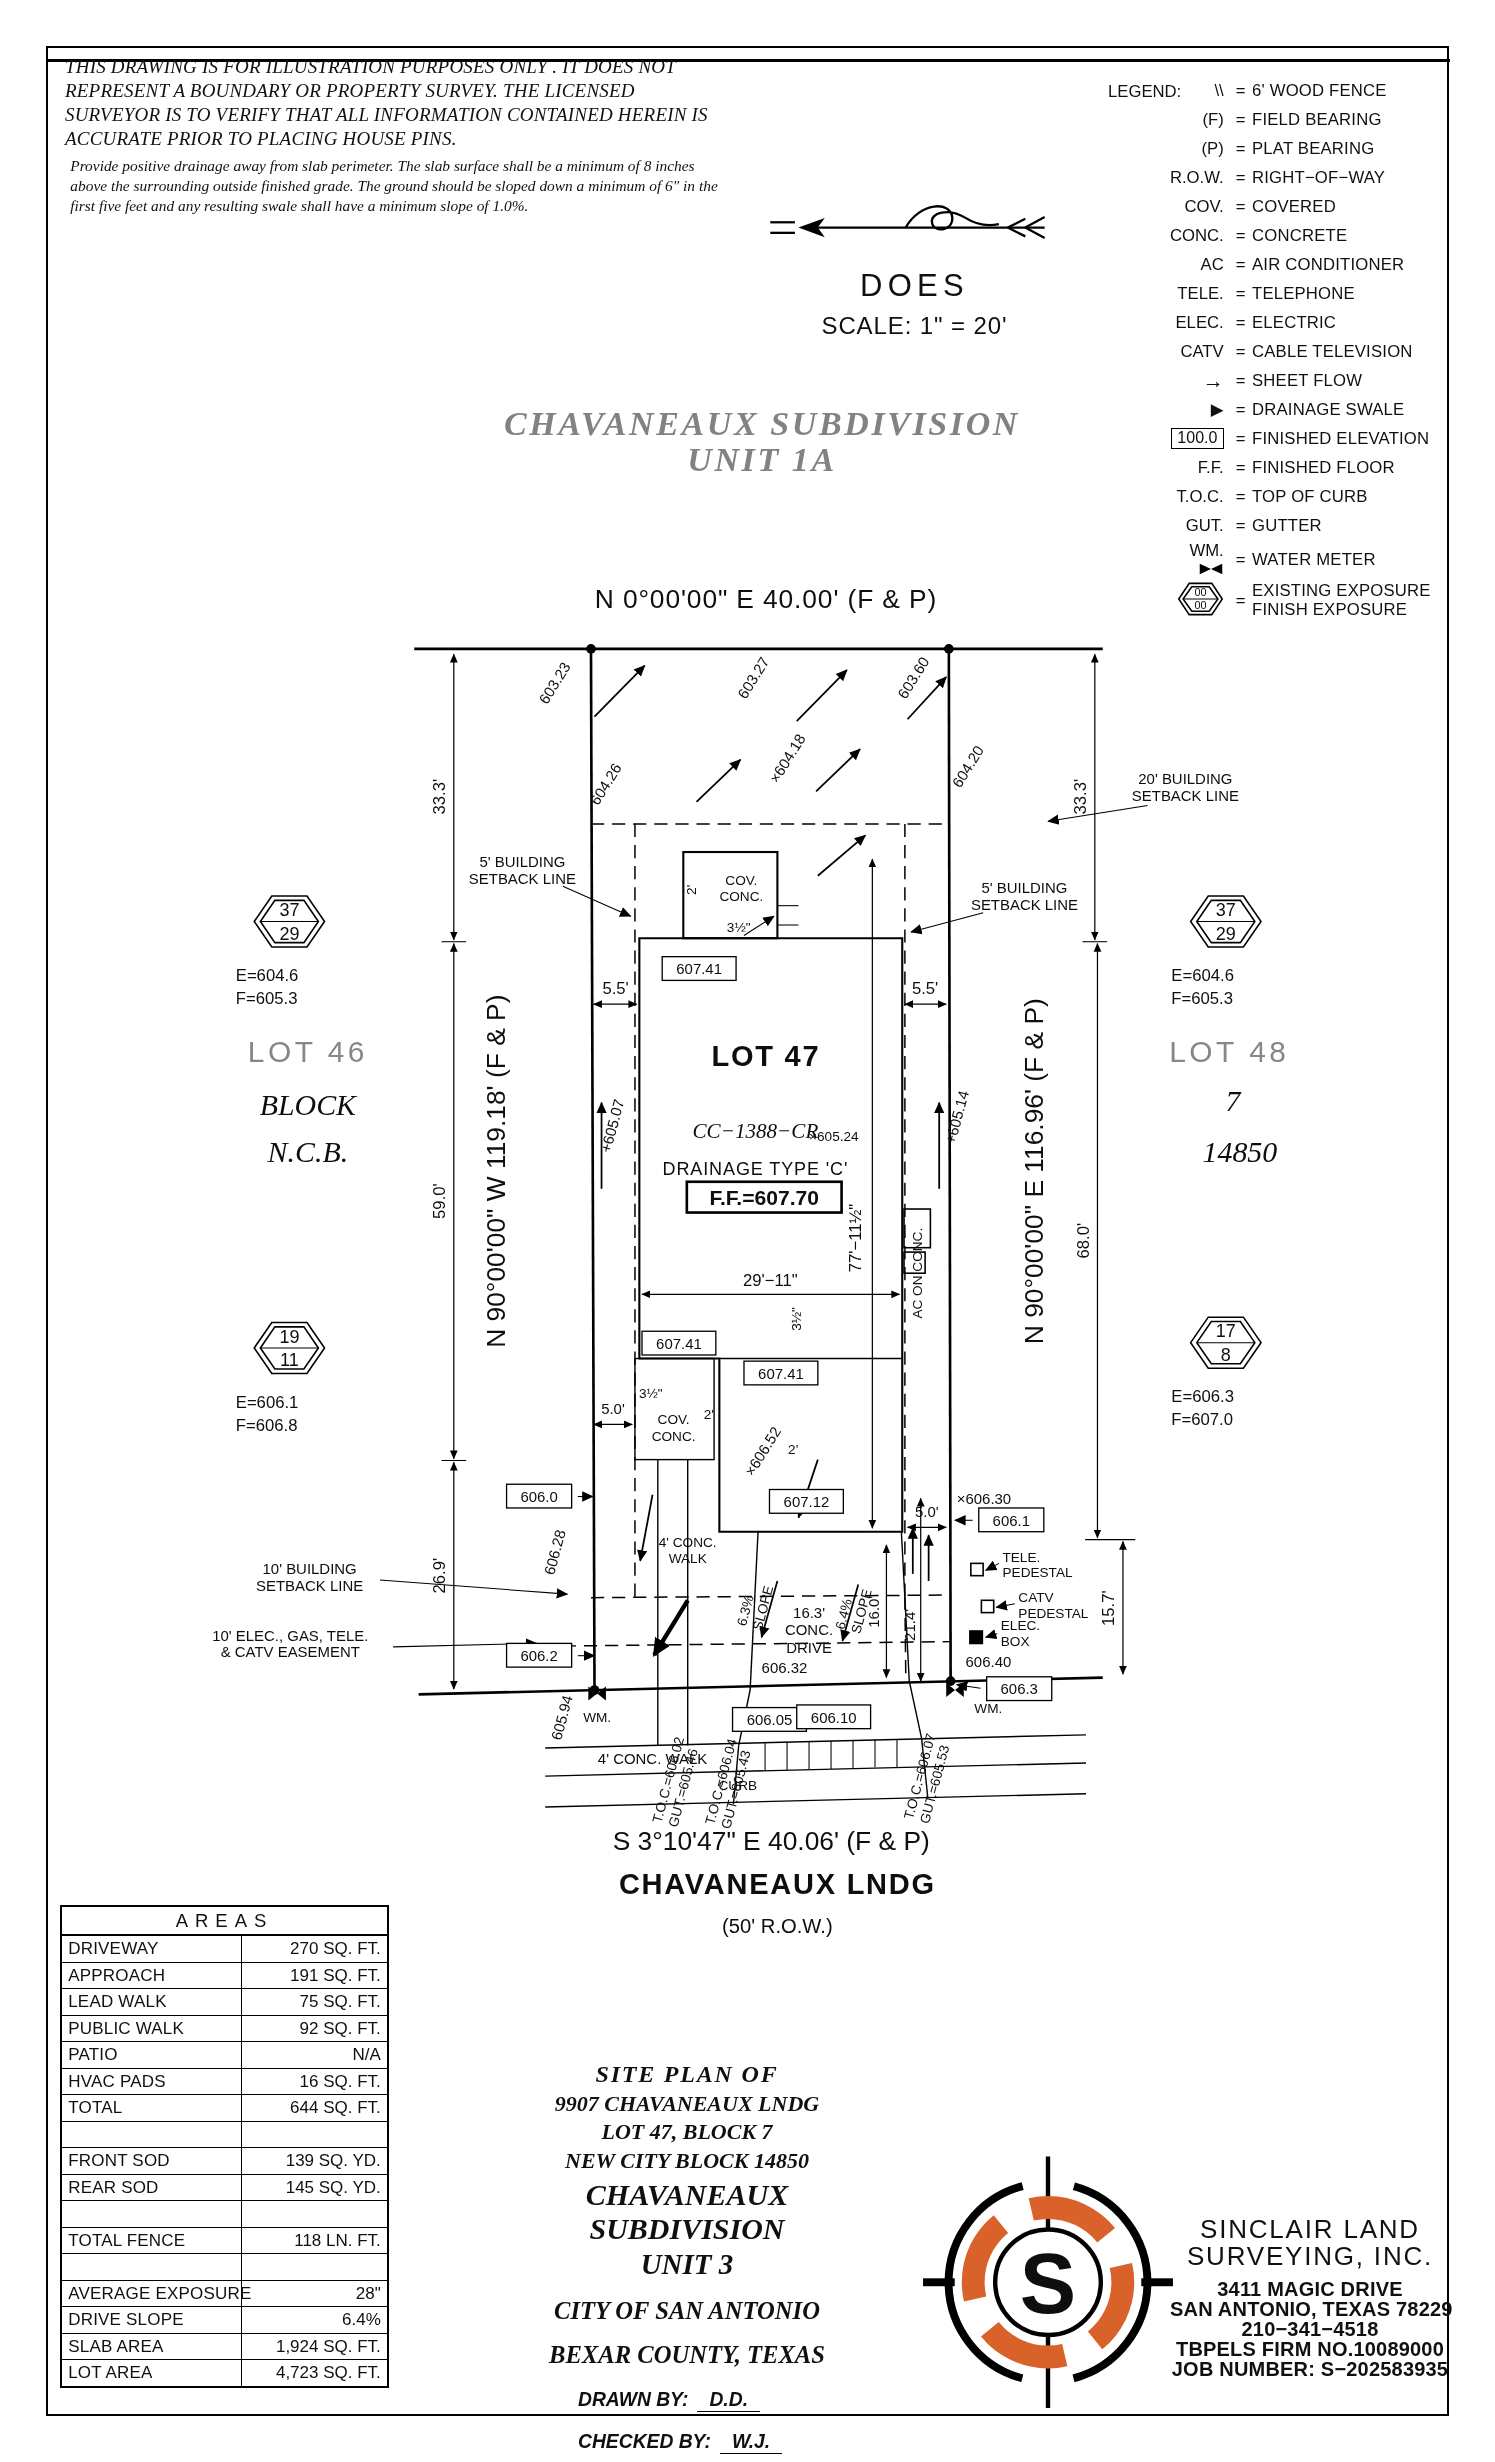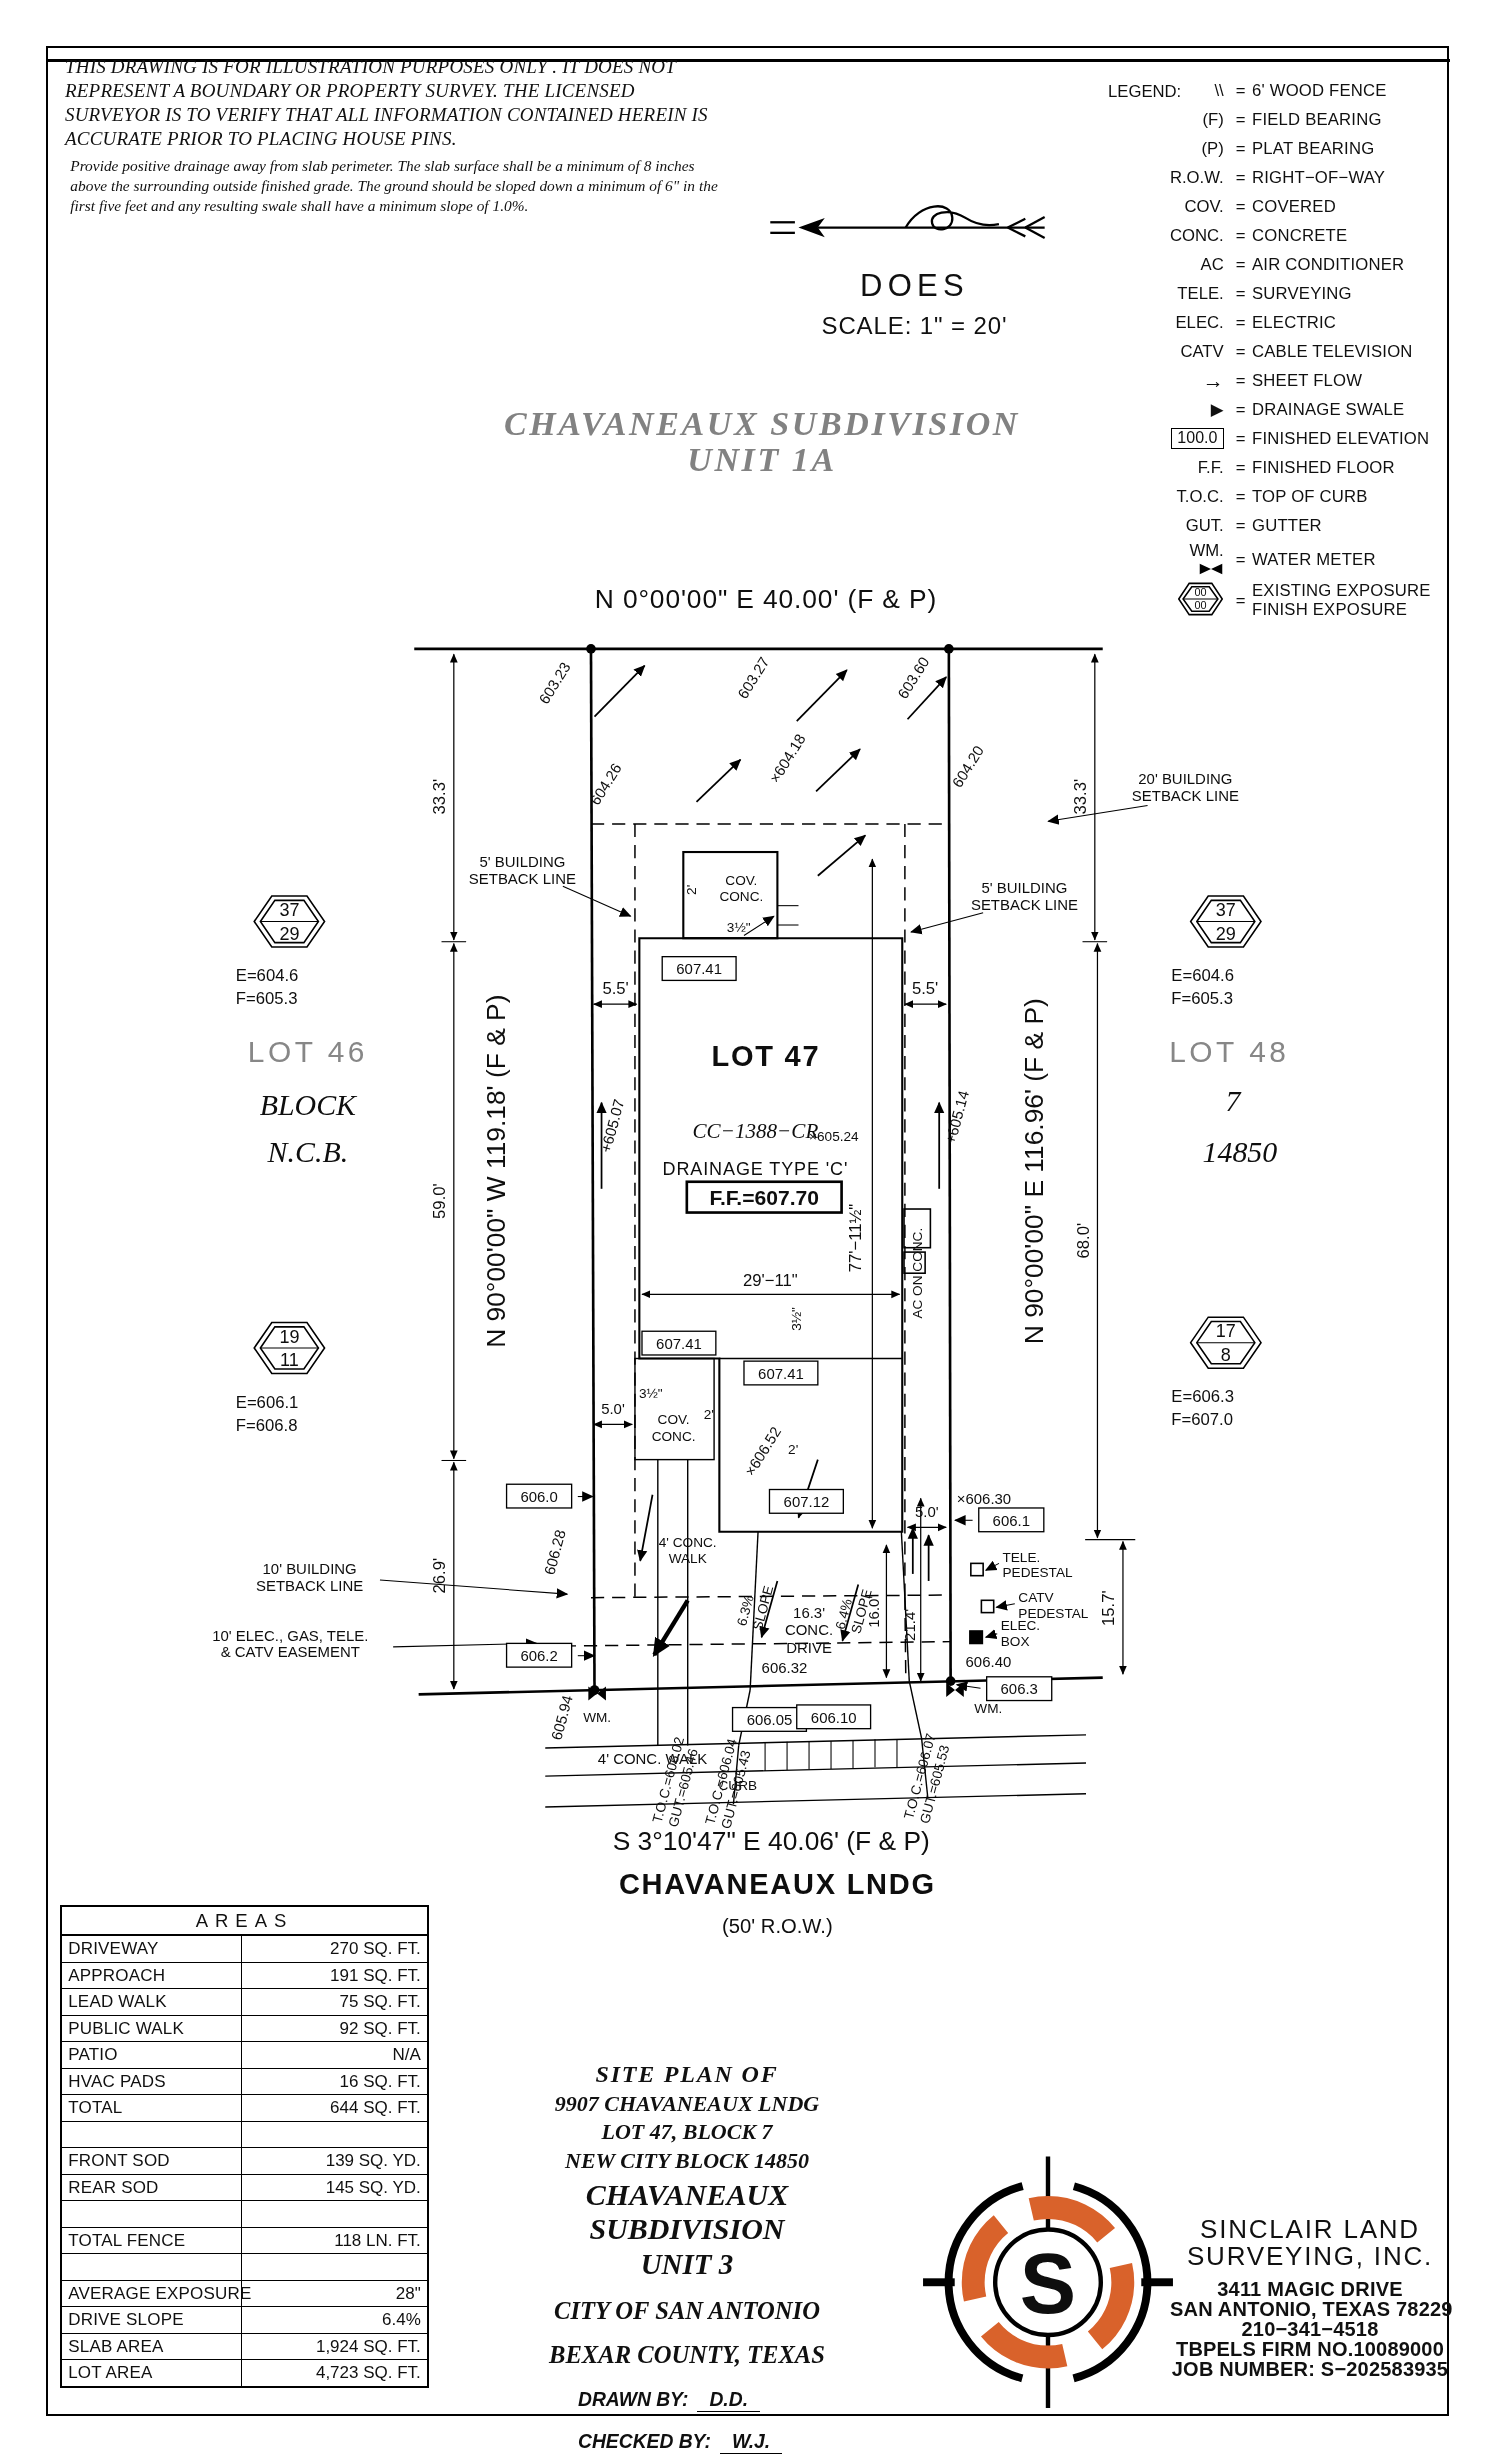--- a/index.html
+++ b/index.html
@@ -36,21 +36,21 @@
   .lg-wm{display:flex;flex-direction:column;align-items:flex-end;line-height:1;gap:1.8px;}
   .lg-lab2{flex:1;line-height:1.12;}
 
   
   #header{left:405px;top:406px;width:714px;text-align:center;}
   .hdr1,.hdr2{font-family:"Liberation Serif","DejaVu Serif",serif;font-style:italic;font-weight:bold;
               font-size:34px;color:#828282;letter-spacing:2.6px;line-height:1.05;}
   .hdrvol{font-size:21px;color:#101010;margin-top:7px;letter-spacing:0.9px;}
 
   
-  #areas{left:60px;top:1905px;width:369px;border:2.6px solid #000;box-sizing:border-box;}
+  #areas{left:60px;top:1905px;width:329px;border:2.6px solid #000;box-sizing:border-box;}
   .ar-head{height:27px;border-bottom:2.2px solid #000;text-align:center;font-size:18.5px;letter-spacing:7px;line-height:27px;}
   .ar-row{display:flex;height:25.5px;border-bottom:1.4px solid #000;font-size:17px;line-height:25.5px;}
   .ar-row:last-child{border-bottom:none;}
   .ar-l{width:180px;border-right:1.4px solid #000;padding-left:6.2px;box-sizing:border-box;letter-spacing:0.2px;white-space:nowrap;}
   .ar-v{flex:1;text-align:right;padding-right:6.2px;white-space:nowrap;}
 
   
   #titleblock{left:492px;top:2061px;width:390px;text-align:center;
               font-family:"Liberation Serif","DejaVu Serif",serif;font-style:italic;font-weight:bold;}
   .tb1{font-size:24px;letter-spacing:1.8px;}
@@ -153,21 +153,21 @@
       <span class="lg-lab">CONCRETE</span>
     </div>
   <div class="lg-row">
       <span class="lg-sym">AC</span>
       <span class="lg-eq">=</span>
       <span class="lg-lab">AIR CONDITIONER</span>
     </div>
   <div class="lg-row">
       <span class="lg-sym">TELE.</span>
       <span class="lg-eq">=</span>
-      <span class="lg-lab">SURVEYING</span>
+      <span class="lg-lab">TELEPHONE</span>
     </div>
   <div class="lg-row">
       <span class="lg-sym">ELEC.</span>
       <span class="lg-eq">=</span>
       <span class="lg-lab">ELECTRIC</span>
     </div>
   <div class="lg-row">
       <span class="lg-sym">CATV</span>
       <span class="lg-eq">=</span>
       <span class="lg-lab">CABLE TELEVISION</span>

